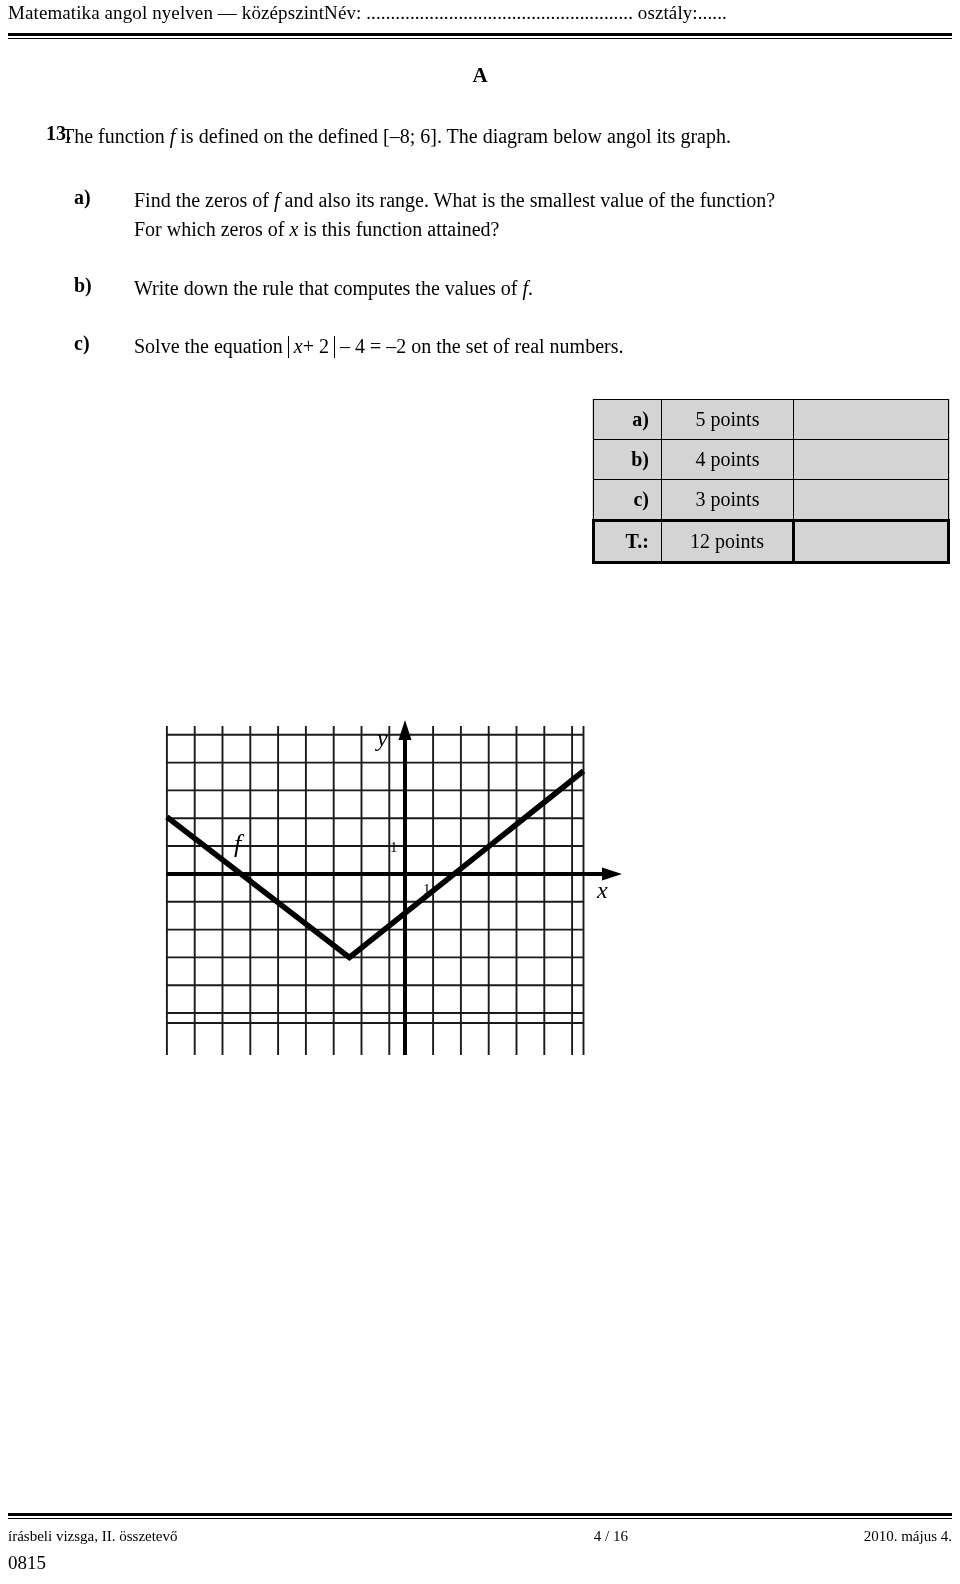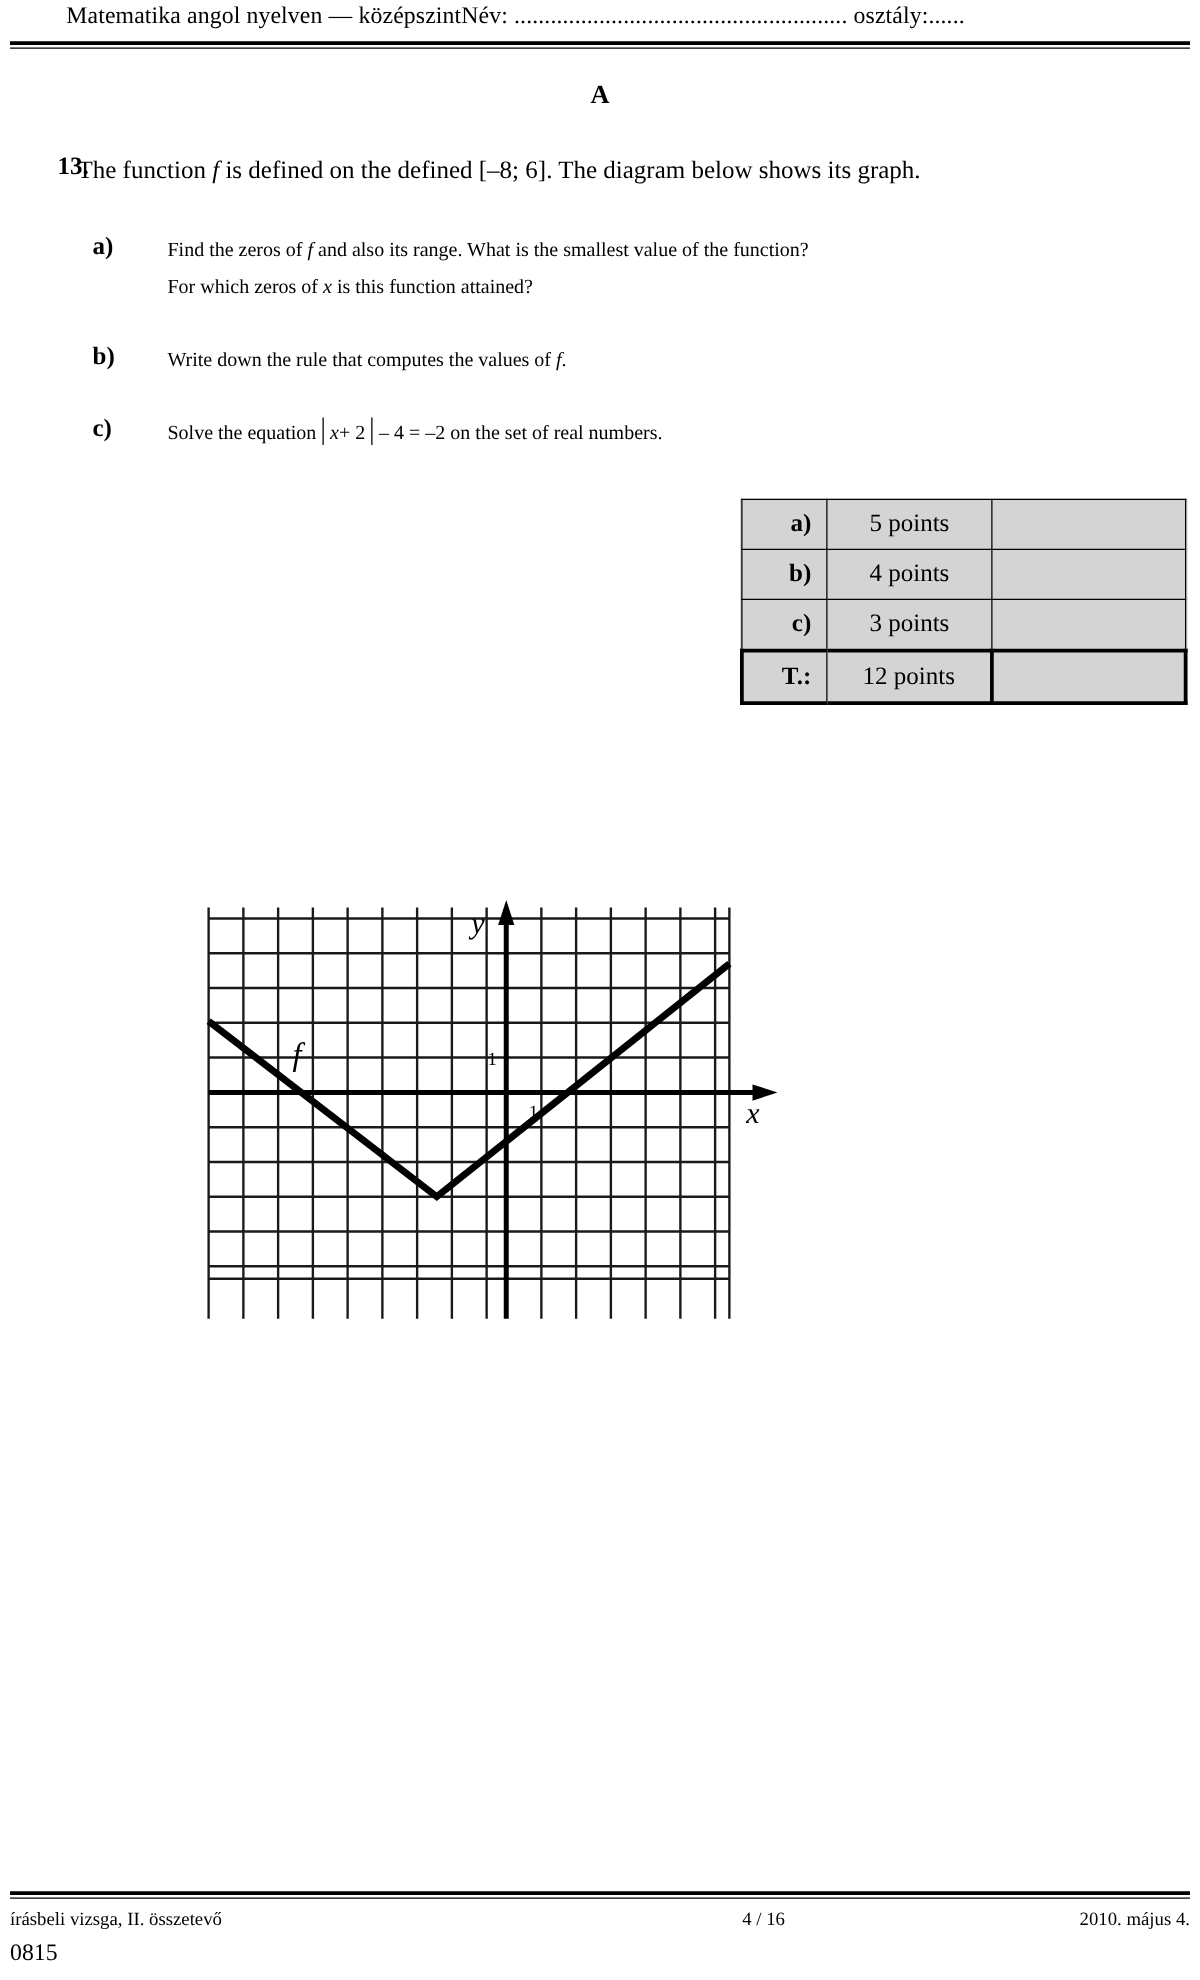--- a/index.html
+++ b/index.html
@@ -12,21 +12,21 @@
     overflow:hidden;
   }
   .page{position:relative;width:960px;height:1584px;}
 
   
   .hdr{
     position:absolute;left:8px;top:2px;width:944px;
     display:flex;align-items:baseline;
     font-size:19px;letter-spacing:.1px;white-space:nowrap;
   }
-  .hdr-left{flex:0 0 auto;margin-left:45px;}
+  .hdr-left{flex:0 0 auto;}
   .hdr-right{flex:1 1 auto;}
   .hdr-rule-wrap{position:absolute;left:8px;top:33px;width:944px;}
   .hdr-rule-thick{height:3px;background:#000;}
   .hdr-rule-thin{height:1px;background:#000;margin-top:2px;}
 
   
   .letter-A{
     position:absolute;top:63px;left:0;width:960px;
     text-align:center;font-size:21px;font-weight:bold;
   }
@@ -34,21 +34,21 @@
   
   .qnum{
     position:absolute;left:14px;top:122px;
     font-size:20px;font-weight:bold;margin-left:32px;
   }
   .qtext{
     position:absolute;left:62px;top:122px;width:880px;
     font-size:20px;line-height:28px;
   }
   .part-lbl{position:absolute;font-size:20px;font-weight:bold;}
-  .part-body{position:absolute;font-size:16px;line-height:29px;width:760px;}
+  .part-body{position:absolute;font-size:20px;line-height:29px;width:760px;}
   .fi{font-style:italic;font-family:"Liberation Serif",serif;}
 
   
   .absbar{
     display:inline-block;width:1px;height:22px;background:#000;
     vertical-align:-5px;margin:0 5px;
   }
 
   
   .pts{
@@ -99,21 +99,21 @@
   </div>
   <div class="hdr-rule-wrap">
     <div class="hdr-rule-thick"></div>
     <div class="hdr-rule-thin"></div>
   </div>
 
   <div class="letter-A">A</div>
 
   <div class="qnum">13.</div>
   <div class="qtext">
-    <span>The function </span><span class="fi">f</span><span> is defined on the defined [</span><span>–8; 6</span><span>]. The diagram below shows its graph.</span>
+    <span>The function </span><span class="fi">f</span><span> is defined on the defined [</span><span>–8; 6</span><span>]. The diagram below angol its graph.</span>
   </div>
 
   <div class="part-lbl" style="left:74px;top:186px;">a)</div>
   <div class="part-body" style="left:134px;top:186px;">
     <span>Find the zeros of </span><span class="fi">f</span><span> and also its range. What is the smallest value of the function?</span><br>
     <span>For which zeros of </span><span class="fi">x</span><span> is this function attained?</span>
   </div>
 
   <div class="part-lbl" style="left:74px;top:274px;">b)</div>
   <div class="part-body" style="left:134px;top:274px;">

